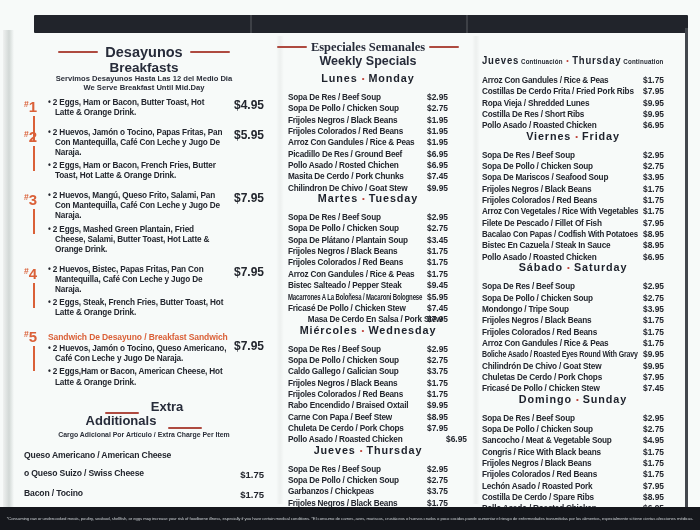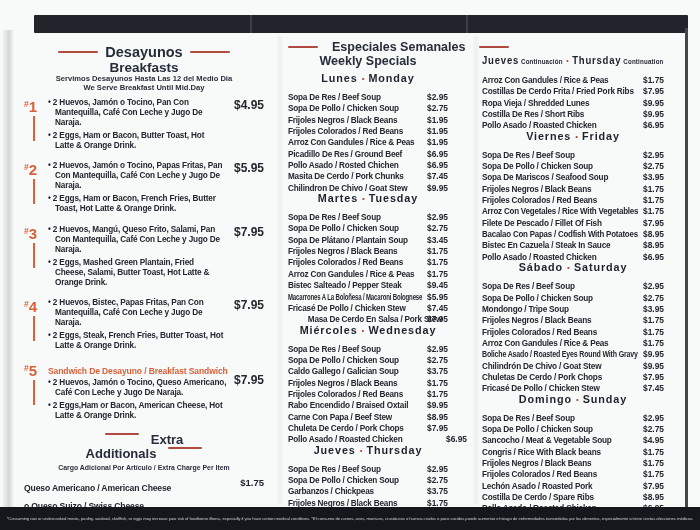--- a/index.html
+++ b/index.html
@@ -46,31 +46,31 @@
   .bk-body{flex:1;padding-right:40px;}
   .bk-line{font-size:8.2px;font-weight:bold;line-height:10.1px;letter-spacing:-.15px;
     padding-left:7px;text-indent:-7px;margin:0 0 3px;}
   .bk-line::before{content:"• ";}
   .bk-label{color:#da6038;font-size:8.5px;font-weight:bold;letter-spacing:-.1px;margin:4px 0 2px;white-space:nowrap;}
   .bk-price{position:absolute;right:0;top:0;font-size:12px;font-weight:bold;}
   .bk-price.lower{top:11px;}
 
   
   .extra-head{text-align:center;color:#272c3a;margin-top:9px;}
-  .ex1,.ex2{display:flex;align-items:flex-start;justify-content:center;gap:12px;
+  .ex1,.ex2{display:flex;align-items:flex-end;justify-content:center;gap:12px;
     font-size:13px;font-weight:bold;line-height:14.5px;}
   .extra-sub{font-size:6.9px;font-weight:bold;margin:2px 0 6px;color:#2b2f3a;}
-  .ex-row{display:flex;align-items:flex-start;margin-bottom:2px;}
+  .ex-row{display:flex;align-items:flex-end;margin-bottom:2px;}
   .ex-names{flex:1;min-width:0;}
   .ex-name{font-size:8.6px;font-weight:bold;line-height:9.9px;letter-spacing:-.15px;white-space:nowrap;}
   .ex-price{font-size:9.5px;font-weight:bold;margin-left:4px;}
 
   
-  .sp-title1{display:flex;align-items:center;justify-content:flex-start;gap:14px;
-    font-size:12.5px;font-weight:bold;color:#272c3a;line-height:14px;white-space:nowrap;}
+  .sp-title1{display:flex;align-items:center;justify-content:center;gap:4px;
+    font-size:12.5px;font-weight:bold;color:#272c3a;line-height:14px;white-space:nowrap;font-family:Liberation Serif, serif;}
   .sp-title2{text-align:center;font-size:12.5px;font-weight:bold;color:#272c3a;
     line-height:14px;margin-bottom:3px;}
   .day-h{text-align:center;line-height:11px;margin:3px 0 2px;white-space:nowrap;overflow:visible;}
   .day-fit{display:inline-block;white-space:nowrap;transform-origin:50% 50%;}
   .day-es,.day-en{font-size:10.8px;font-weight:bold;color:#1d212b;letter-spacing:.9px;}
   .day-small{font-size:7px;font-weight:bold;color:#1d212b;letter-spacing:.2px;}
   .day-dot{color:#bf4138;font-size:8px;margin:0 4px;vertical-align:1px;}
   .m-row{display:flex;align-items:baseline;height:11.35px;}
   .m-name-wrap{flex:1;min-width:0;overflow:visible;}
   .m-name{display:inline-block;white-space:nowrap;font-size:8.2px;font-weight:bold;
@@ -101,21 +101,20 @@
       </div>
       <div class="h1b">Breakfasts</div>
       <div class="subt">Servimos Desayunos Hasta Las 12 del Medio Dia</div>
       <div class="subt">We Serve Breakfast Until Mid.Day</div>
     </div>
 
     <div id="bk-items">
         <div class="bk-item">
           <div class="bk-marker"><span class="hash">#</span><span class="digit">1</span><span class="numline"></span></div>
           <div class="bk-body">
-            <div class="bk-line">2 Huevos, Jamón o Tocino, Pan Con Mantequilla, Café Con Leche y Jugo De Naraja.</div>
             <div class="bk-line">2 Eggs, Ham or Bacon, Butter Toast, Hot Latte &amp; Orange Drink.</div>
           </div>
           <div class="bk-price">$4.95</div>
         </div>
         <div class="bk-item">
           <div class="bk-marker"><span class="hash">#</span><span class="digit">2</span><span class="numline"></span></div>
           <div class="bk-body">
             <div class="bk-line">2 Huevos, Jamón o Tocino, Papas Fritas, Pan Con Mantequilla, Café Con Leche y Jugo De Naraja.</div>
             <div class="bk-line">2 Eggs, Ham or Bacon, French Fries, Butter Toast, Hot Latte &amp; Orange Drink.</div>
           </div>

